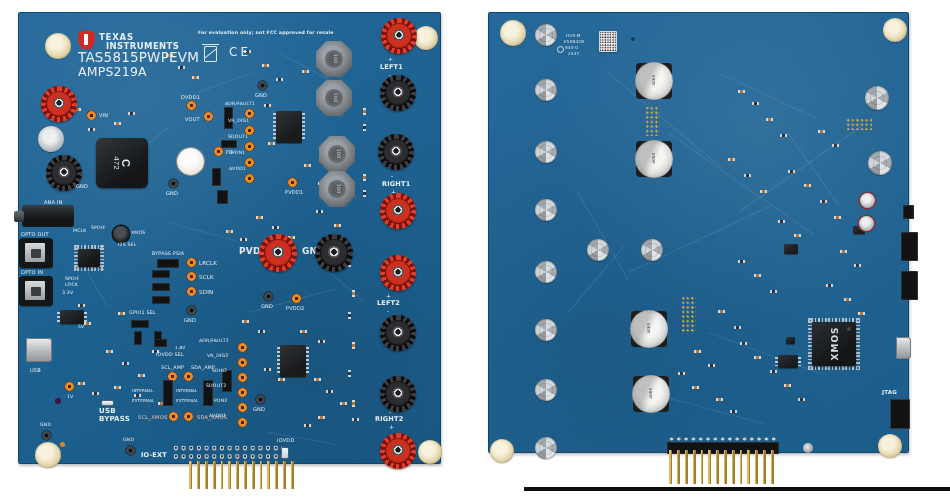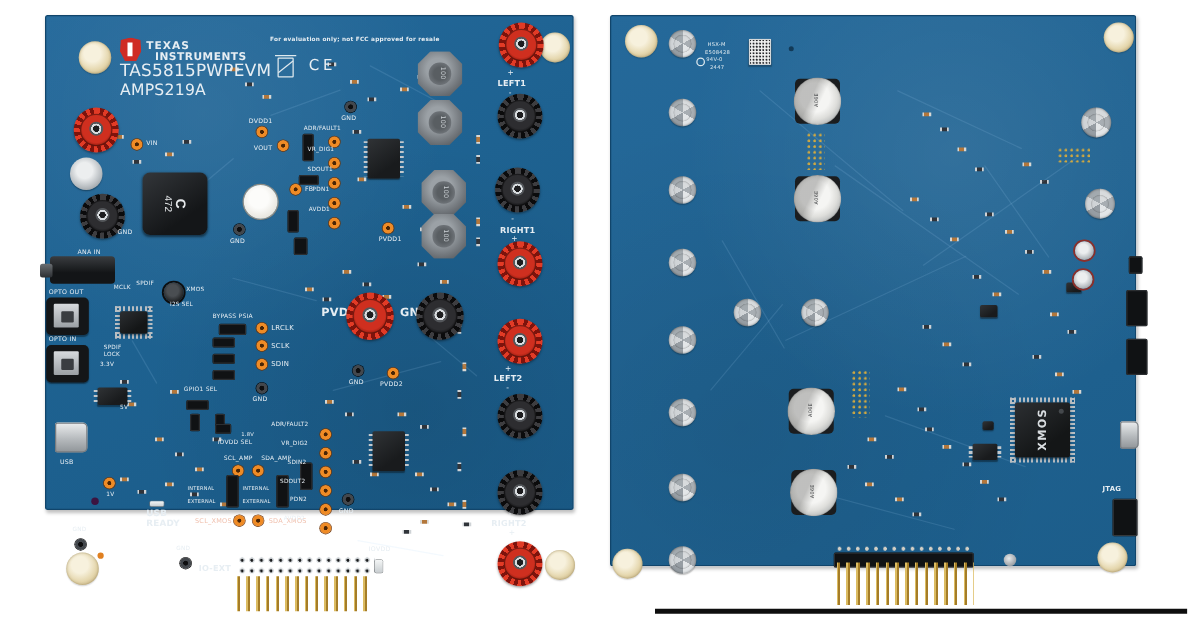--- a/index.html
+++ b/index.html
@@ -1,18 +1,18 @@
 <!DOCTYPE html>
 <html><head>
 <meta charset="utf-8">
 <style>
   html,body{margin:0;padding:0;background:#fff;}
   #canvas{position:relative;width:950px;height:499px;background:#ffffff;overflow:hidden;font-family:"Liberation Sans",sans-serif;}
   .board{position:absolute;border-radius:2px;}
-  #lb{left:36px;top:12px;width:423px;height:396px;
+  #lb{left:18px;top:12px;width:423px;height:452px;
       background:
         radial-gradient(circle at 30% 20%, rgba(255,255,255,.07), transparent 45%),
         radial-gradient(circle at 70% 80%, rgba(0,0,0,.10), transparent 50%),
         linear-gradient(155deg,#24699b 0%,#1e6291 45%,#1a5b88 100%);
       box-shadow:inset 0 0 0 1px #11456b, 1px 2px 3px rgba(0,0,0,.25);}
   #rb{left:488px;top:12px;width:421px;height:441px;
       background:
         radial-gradient(circle at 65% 25%, rgba(255,255,255,.08), transparent 50%),
         radial-gradient(circle at 25% 75%, rgba(0,0,0,.08), transparent 55%),
         linear-gradient(150deg,#25699a 0%,#206392 50%,#1c5d8a 100%);
@@ -303,21 +303,21 @@
     <div class="chip pins-v" style="left:42px;top:298px;width:24px;height:14px;"></div>
     <span class="sk" style="left:60px;top:313px;font-size:4.6px;">5V</span>
 
     <div class="usbm" style="left:8px;top:326px;width:26px;height:24px;"></div>
     <span class="sk" style="left:12px;top:356px;font-size:5px;">USB</span>
     <div class="tp o" style="left:47px;top:370px;"></div>
     <span class="sk" style="left:49px;top:383px;font-size:4.6px;">1V</span>
     <div class="dotp" style="left:37px;top:386px;width:6px;height:6px;background:#3c1440;"></div>
     <div class="ledw" style="left:84px;top:389px;width:11px;height:4px;"></div>
     <span class="sk b" style="left:81px;top:396px;font-size:7px;">USB</span>
-    <span class="sk b" style="left:81px;top:404px;font-size:7px;">READY</span>
+    <span class="sk b" style="left:81px;top:404px;font-size:7px;">BYPASS</span>
     <span class="sk" style="left:22px;top:411px;font-size:4.6px;">GND</span>
     <div class="tp k" style="left:24px;top:419px;"></div>
     <div class="tpdot" style="left:42px;top:430px;"></div>
 
     <span class="sk" style="left:134px;top:240px;font-size:4.8px;">BYPASS PSIA</span>
     <div class="jmp" style="left:139px;top:247px;width:22px;height:9px;"></div>
     <div class="jmp" style="left:134px;top:258px;width:18px;height:8px;"></div>
     <div class="jmp" style="left:134px;top:271px;width:18px;height:8px;"></div>
     <div class="jmp" style="left:134px;top:284px;width:18px;height:8px;"></div>
     <div class="tp o" style="left:169px;top:246px;"></div>

